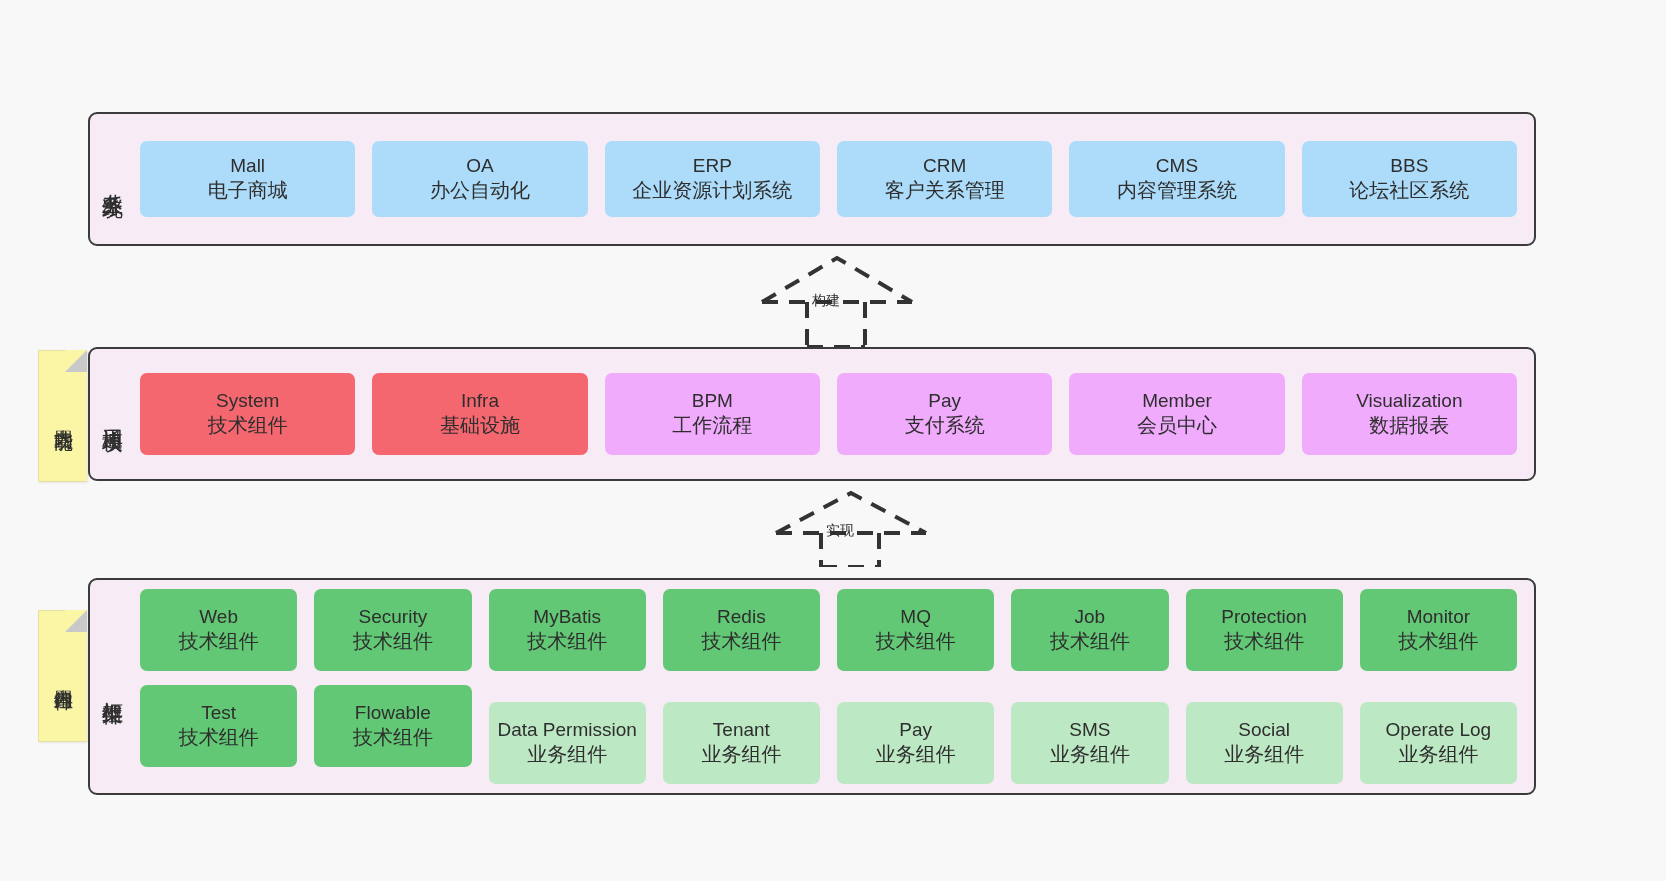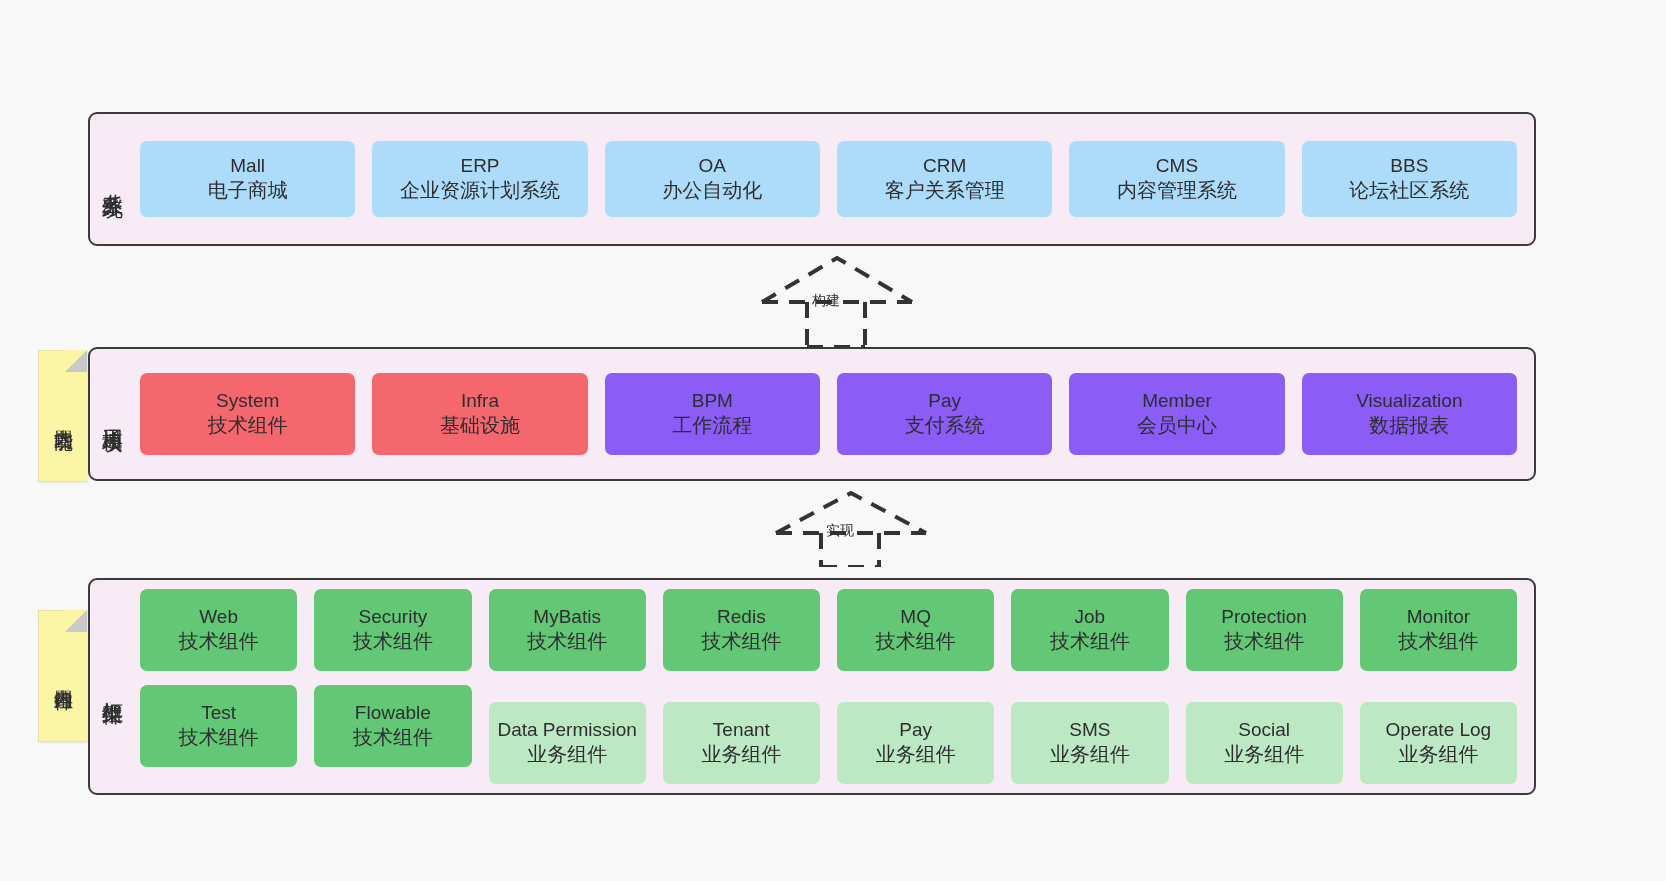--- a/index.html
+++ b/index.html
@@ -69,21 +69,21 @@
   .card .t2 { font-size: 20px; }
 
   
   #layer-business { left: 88px; top: 112px; width: 1448px; height: 134px; }
   #layer-business .card { height: 76px; background: #ACDCFA; color: #2E2E2E; }
 
   
   #layer-common { left: 88px; top: 347px; width: 1448px; height: 134px; }
   #layer-common .card { height: 82px; }
   .c-red   { background: #F4676F; }
-  .c-pink  { background: #8b5cf6; }
+  .c-pink  { background: #f0abfc; }
 
   
   #layer-framework { left: 88px; top: 578px; width: 1448px; height: 217px; }
   #layer-framework .card { height: 82px; }
   .c-green { background: #62C875; }
   .c-lgreen{ background: #BDE8C4; margin-top: 17px; }
 
   
   .sticky {
     position: absolute;
@@ -152,26 +152,26 @@
 
 <div class="layer" id="layer-business">
   <div class="layer-label">业务系统</div>
   <div class="layer-body">
     <div class="row">
       <div class="card">
         <span class="t1">Mall</span>
         <span class="t2">电子商城</span>
       </div>
       <div class="card">
+        <span class="t1">OA</span>
+        <span class="t2">办公自动化</span>
+      </div>
+      <div class="card">
         <span class="t1">ERP</span>
         <span class="t2">企业资源计划系统</span>
-      </div>
-      <div class="card">
-        <span class="t1">OA</span>
-        <span class="t2">办公自动化</span>
       </div>
       <div class="card">
         <span class="t1">CRM</span>
         <span class="t2">客户关系管理</span>
       </div>
       <div class="card">
         <span class="t1">CMS</span>
         <span class="t2">内容管理系统</span>
       </div>
       <div class="card">

